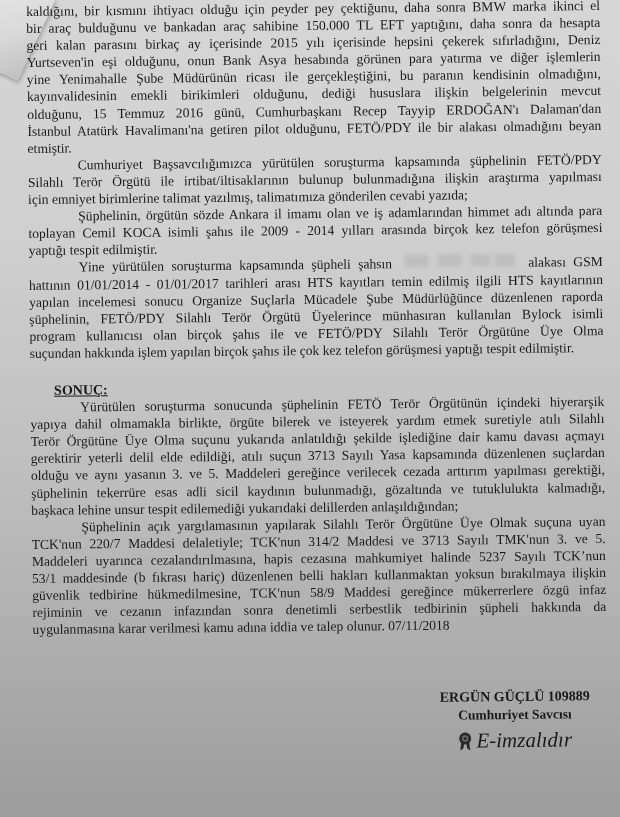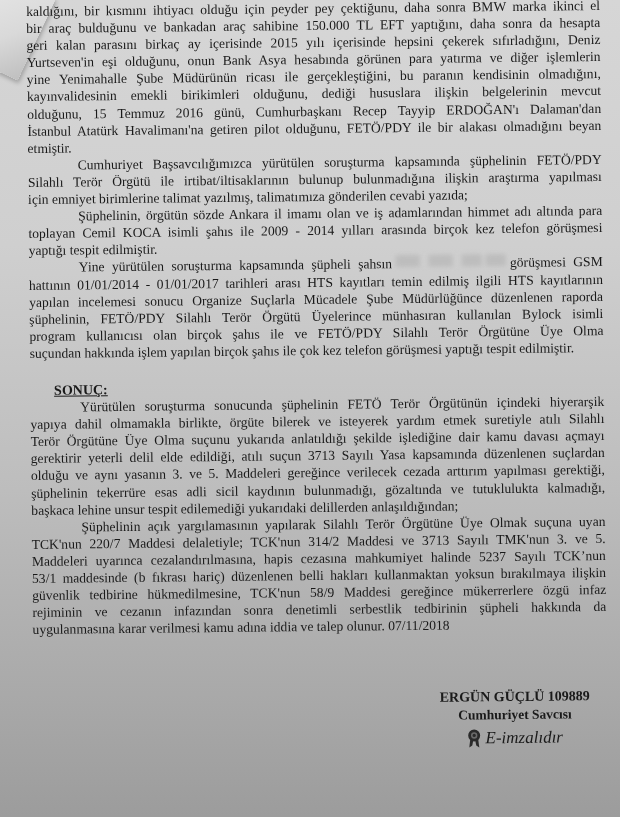--- a/index.html
+++ b/index.html
@@ -34,21 +34,21 @@
     font-weight: bold; text-decoration: underline; margin: 20px 0 0 24px;
     font-size: 14px;
   }
   .signature {
     position: absolute; left: 415px; top: 688px; width: 200px; text-align: center;
     transform: rotate(-0.6deg);
   }
   .sig-name, .sig-title { font-weight: bold; font-size: 14px; line-height: 18px; }
   .sig-title { font-size: 13.5px; }
   .e-sign { display: flex; align-items: center; justify-content: center; margin-top: 4px; }
-  .e-sign-text { font-style: italic; font-size: 17px; margin-left: 4px; }
+  .e-sign-text { font-style: italic; font-size: 21px; margin-left: 4px; }
   .rosette { width: 14px; height: 20px; }
 </style>
 </head>
 <body>
 
 <div class="corner-fold"></div>
 
 <div class="page">
 
   <p>
@@ -72,21 +72,21 @@
   <p>
     <span class="line" style="padding-left:50px">Şüphelinin, örgütün sözde Ankara il imamı olan ve iş adamlarından himmet adı altında para</span>
     <span class="line">toplayan Cemil KOCA isimli şahıs ile 2009 - 2014 yılları arasında birçok kez telefon görüşmesi</span>
     <span class="line last">yaptığı tespit edilmiştir.</span>
   </p>
 
   <p>
     <span class="line" style="padding-left:50px; display:flex; justify-content:space-between;">
       <span style="word-spacing:4px">Yine yürütülen soruşturma kapsamında şüpheli şahsın</span>
       <span class="redacted"></span>
-      <span style="word-spacing:4px">görüşmesi GSM</span>
+      <span style="word-spacing:4px">alakası GSM</span>
     </span>
     <span class="line">hattının 01/01/2014 - 01/01/2017 tarihleri arası HTS kayıtları temin edilmiş ilgili HTS kayıtlarının</span>
     <span class="line">yapılan incelemesi sonucu Organize Suçlarla Mücadele Şube Müdürlüğünce düzenlenen raporda</span>
     <span class="line">şüphelinin, FETÖ/PDY Silahlı Terör Örgütü Üyelerince münhasıran kullanılan Bylock isimli</span>
     <span class="line">program kullanıcısı olan birçok şahıs ile ve FETÖ/PDY Silahlı Terör Örgütüne Üye Olma</span>
     <span class="line last">suçundan hakkında işlem yapılan birçok şahıs ile çok kez telefon görüşmesi yaptığı tespit edilmiştir.</span>
   </p>
 
   <div class="section-title">SONUÇ:</div>
 

